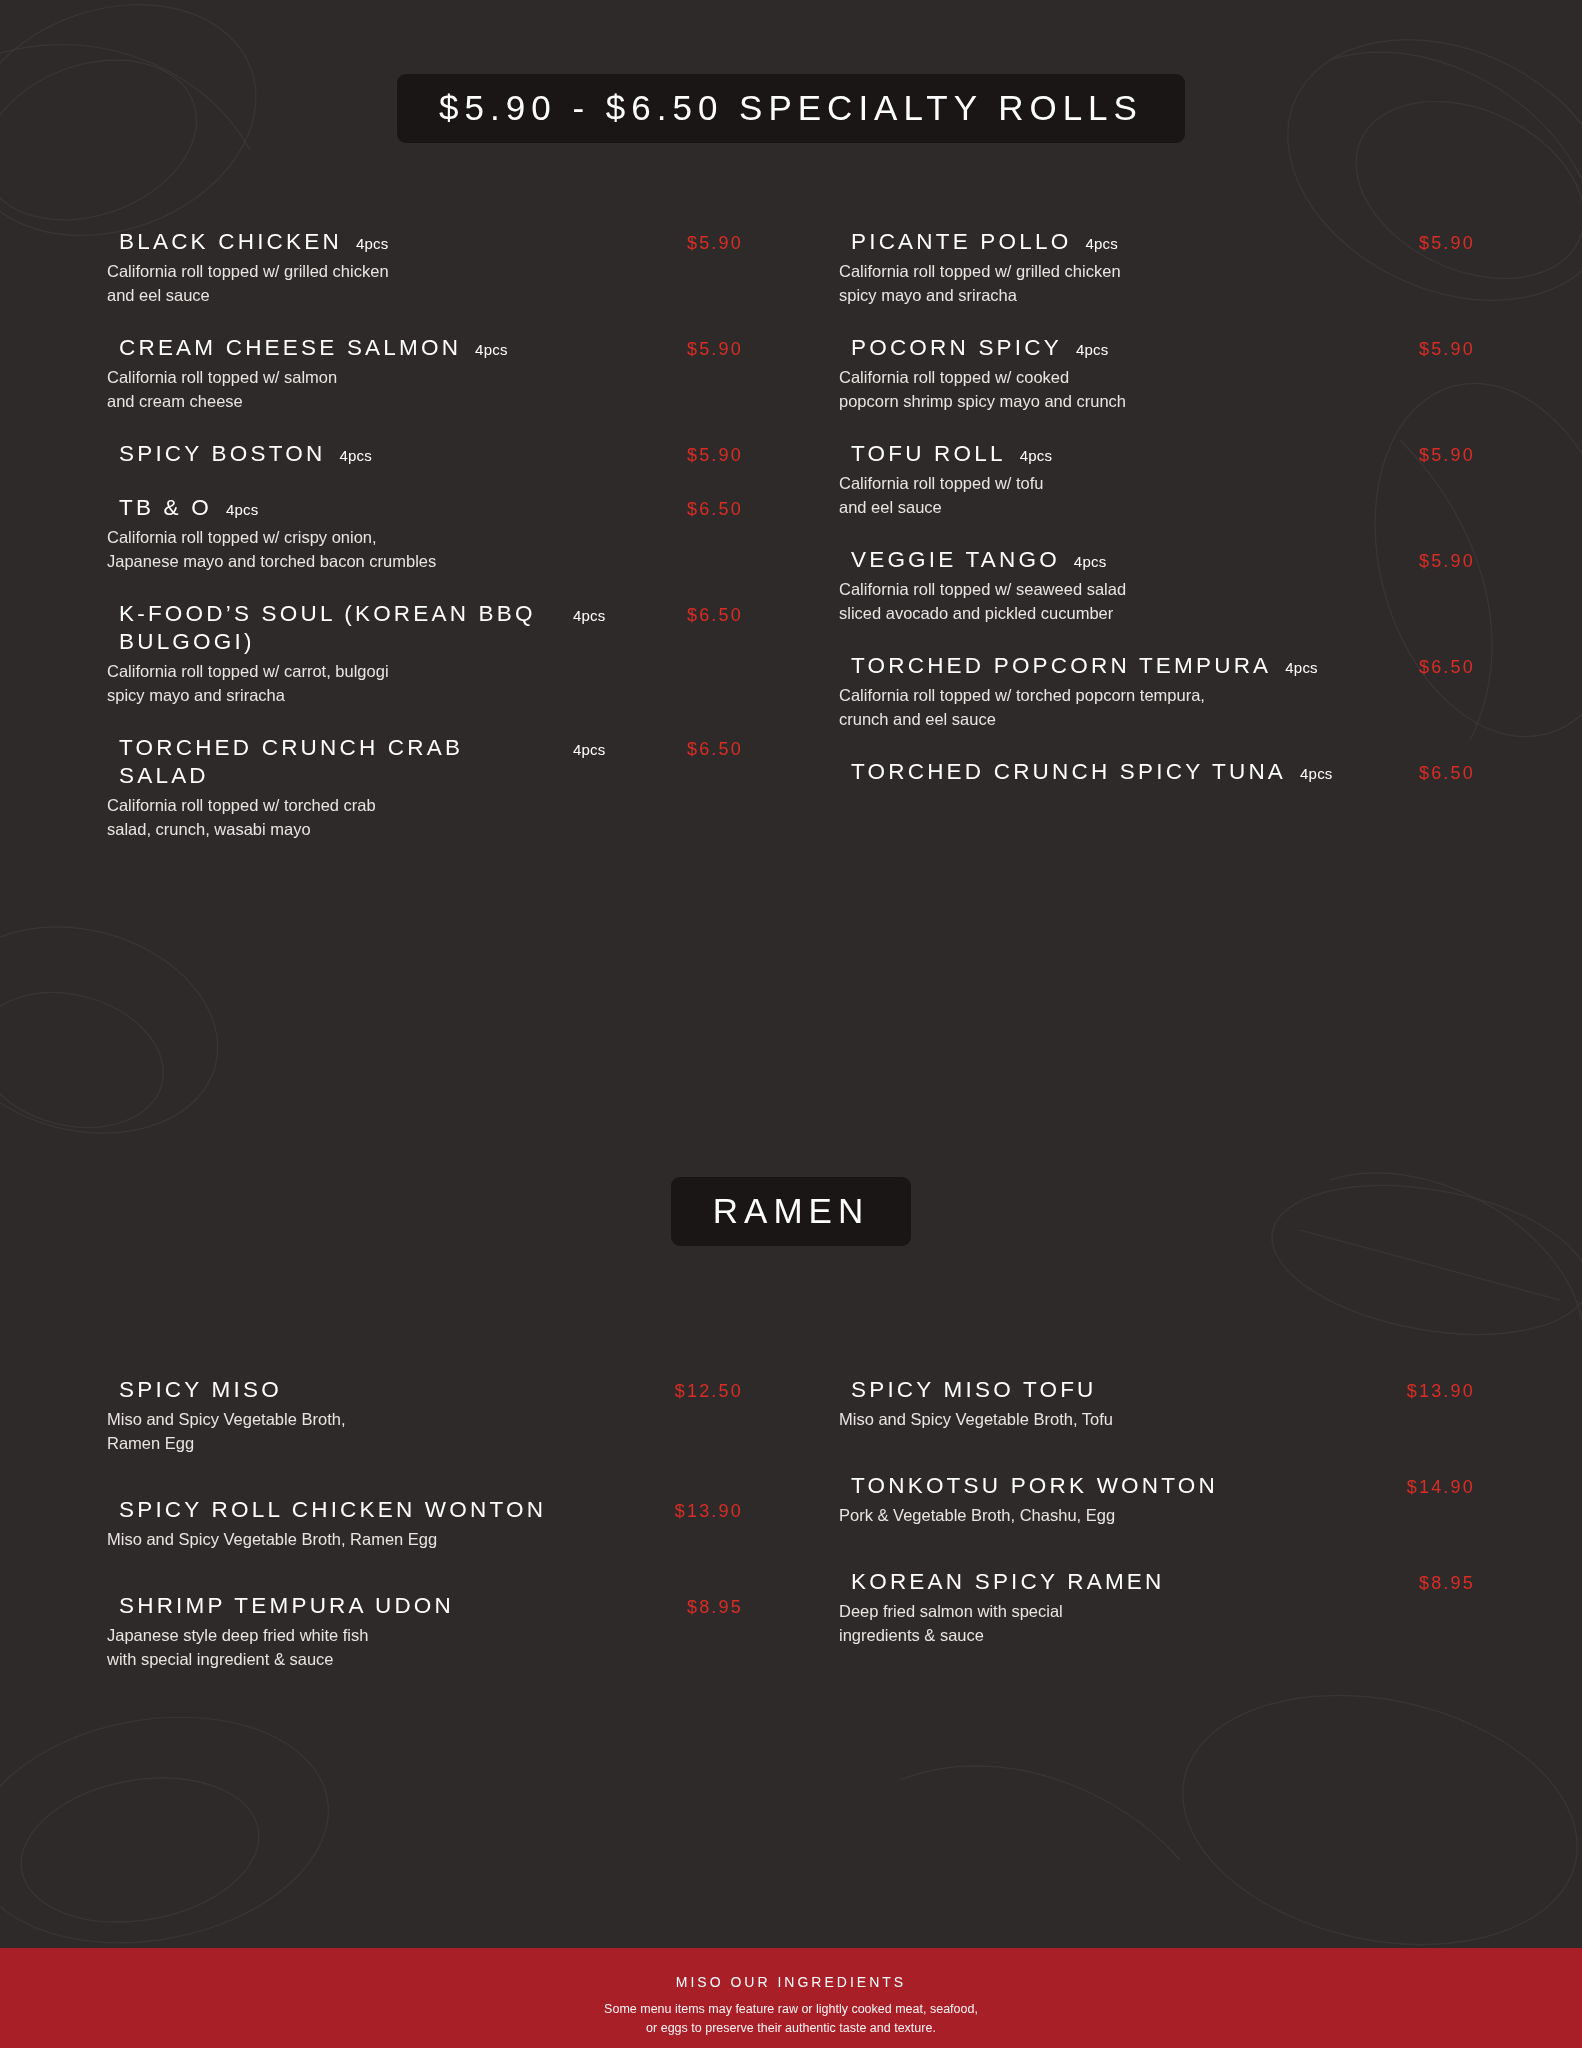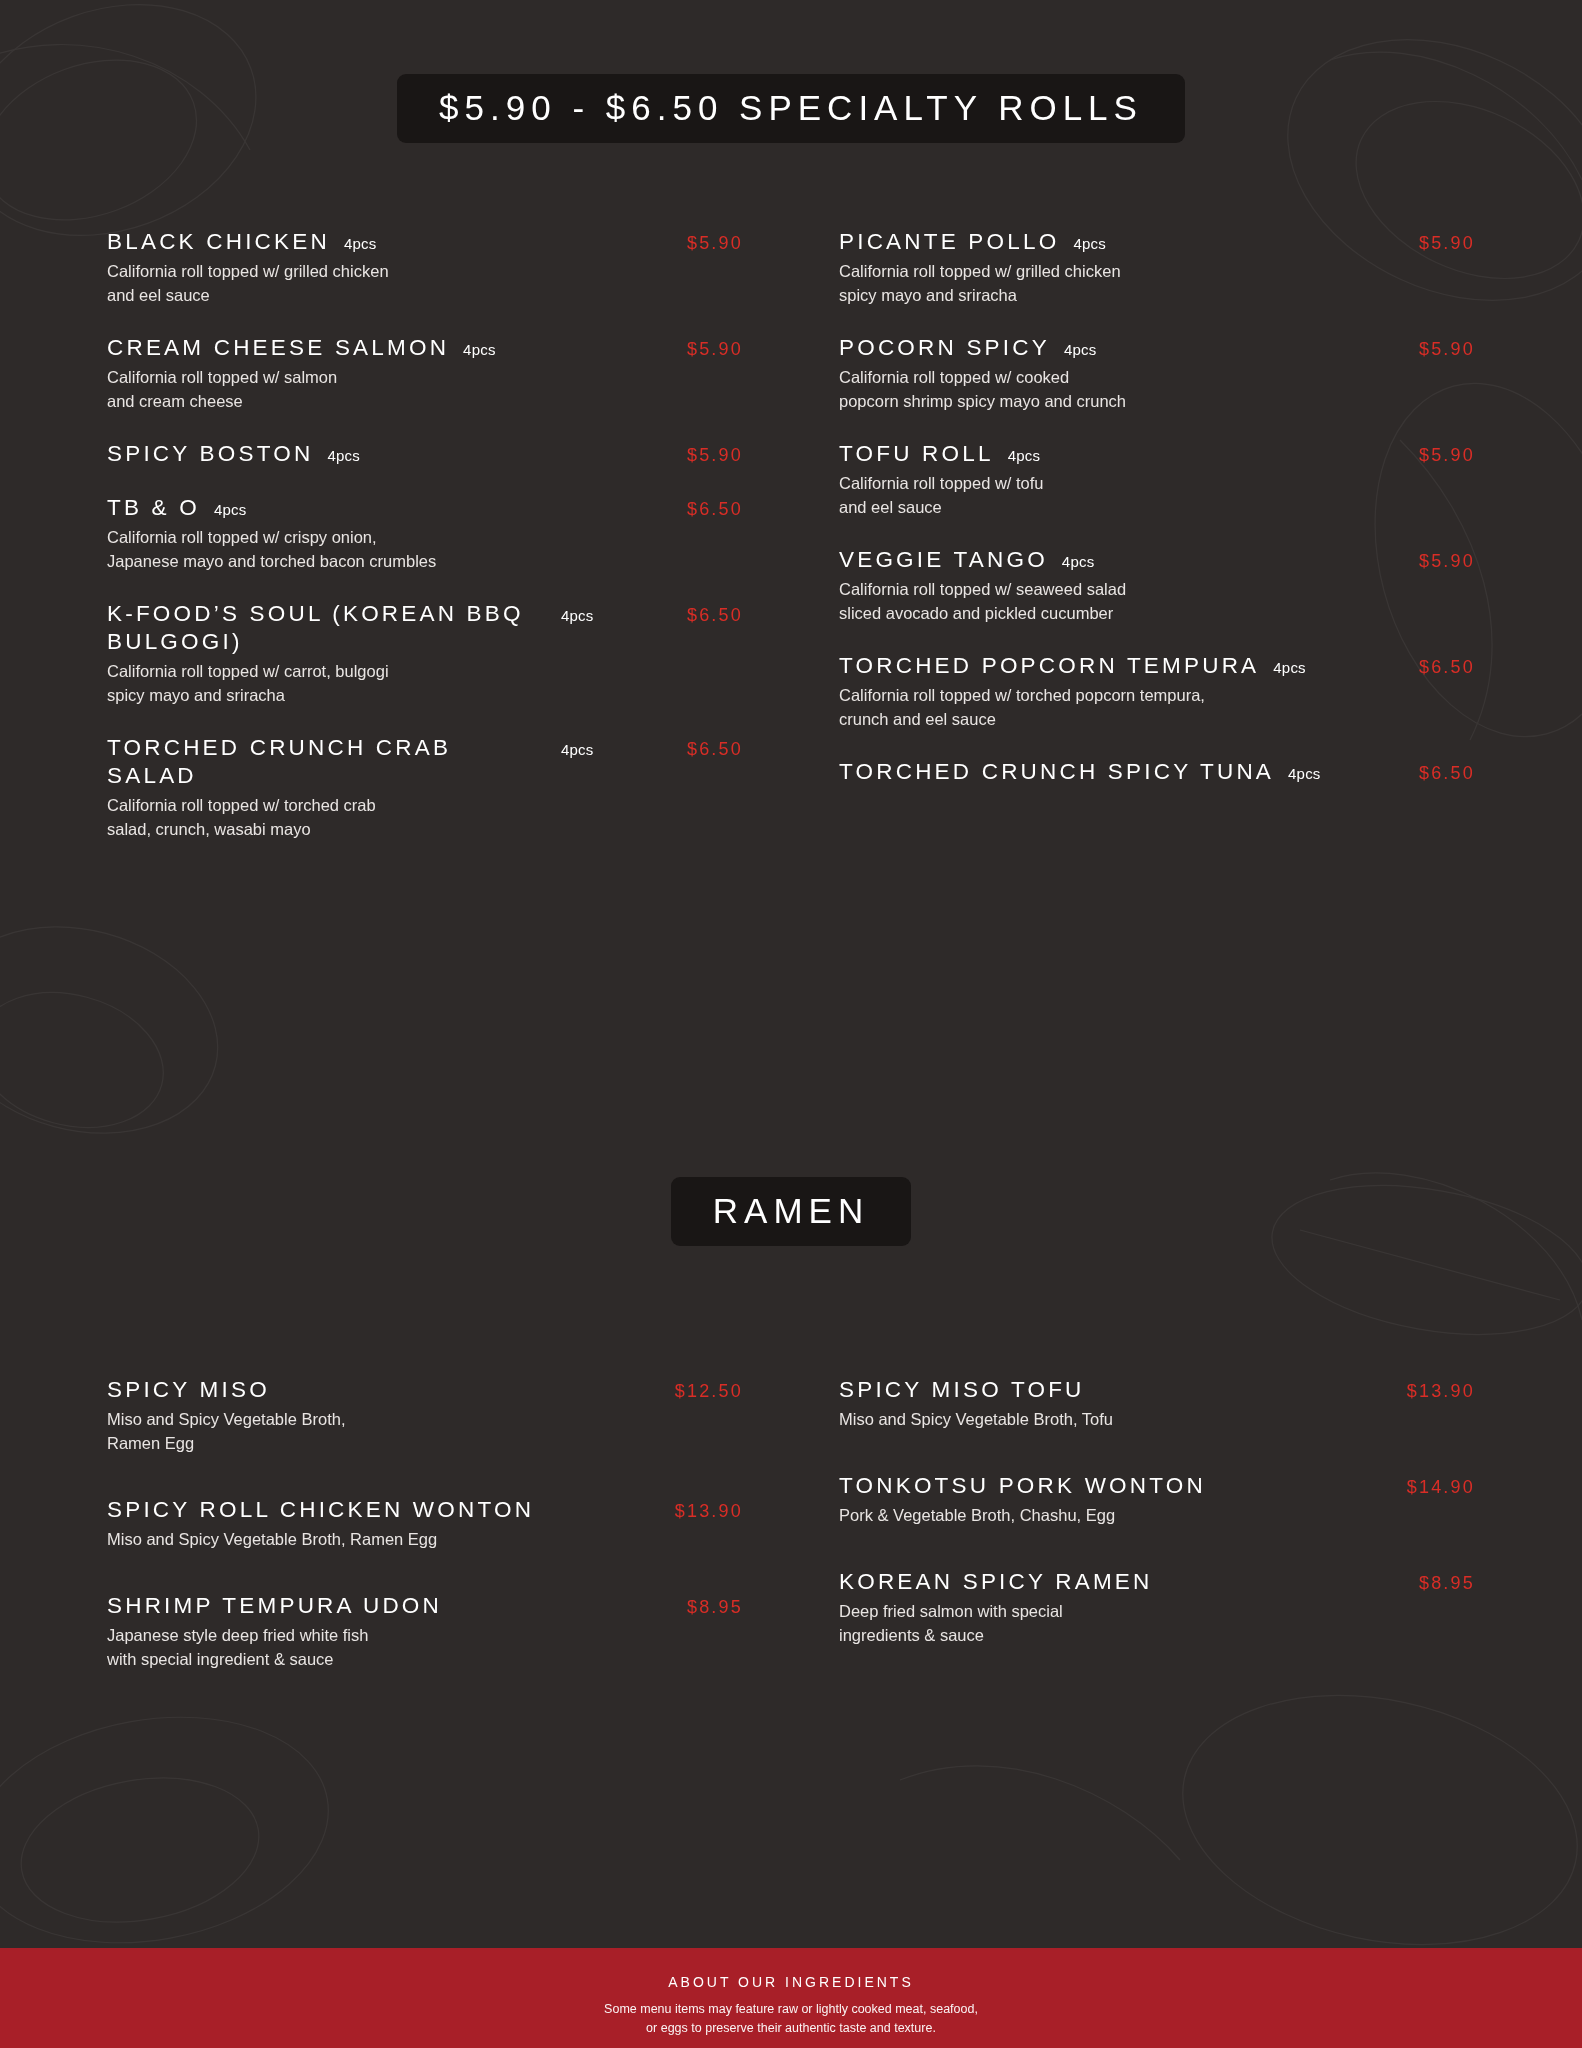--- a/index.html
+++ b/index.html
@@ -65,20 +65,21 @@
 
   .col { display: block; }
 
   .item { margin-bottom: 26px; }
   #ramen-grid .item { margin-bottom: 40px; }
 
   .item-head {
     display: flex;
     align-items: baseline;
     flex-wrap: wrap;
+    margin-left: 12px;
   }
   .item-name {
     font-size: 22.5px;
     letter-spacing: 3.2px;
     font-weight: 400;
     color: #ffffff;
     line-height: 1.25;
     max-width: 440px;
   }
   .item-pcs {
@@ -348,18 +349,18 @@
           <span class="item-price">$8.95</span>
         </div>
         <div class="item-desc">Deep fried salmon with special
 ingredients &amp; sauce</div>
       </div>
 
     </div>
   </div>
 
   <div class="footer">
-    <div class="footer-title">ABOUT OUR INGREDIENTS</div>
+    <div class="footer-title">MISO OUR INGREDIENTS</div>
     <div class="footer-text">Some menu items may feature raw or lightly cooked meat, seafood,
 or eggs to preserve their authentic taste and texture.</div>
   </div>
 
 </div>
 
 </body></html>

